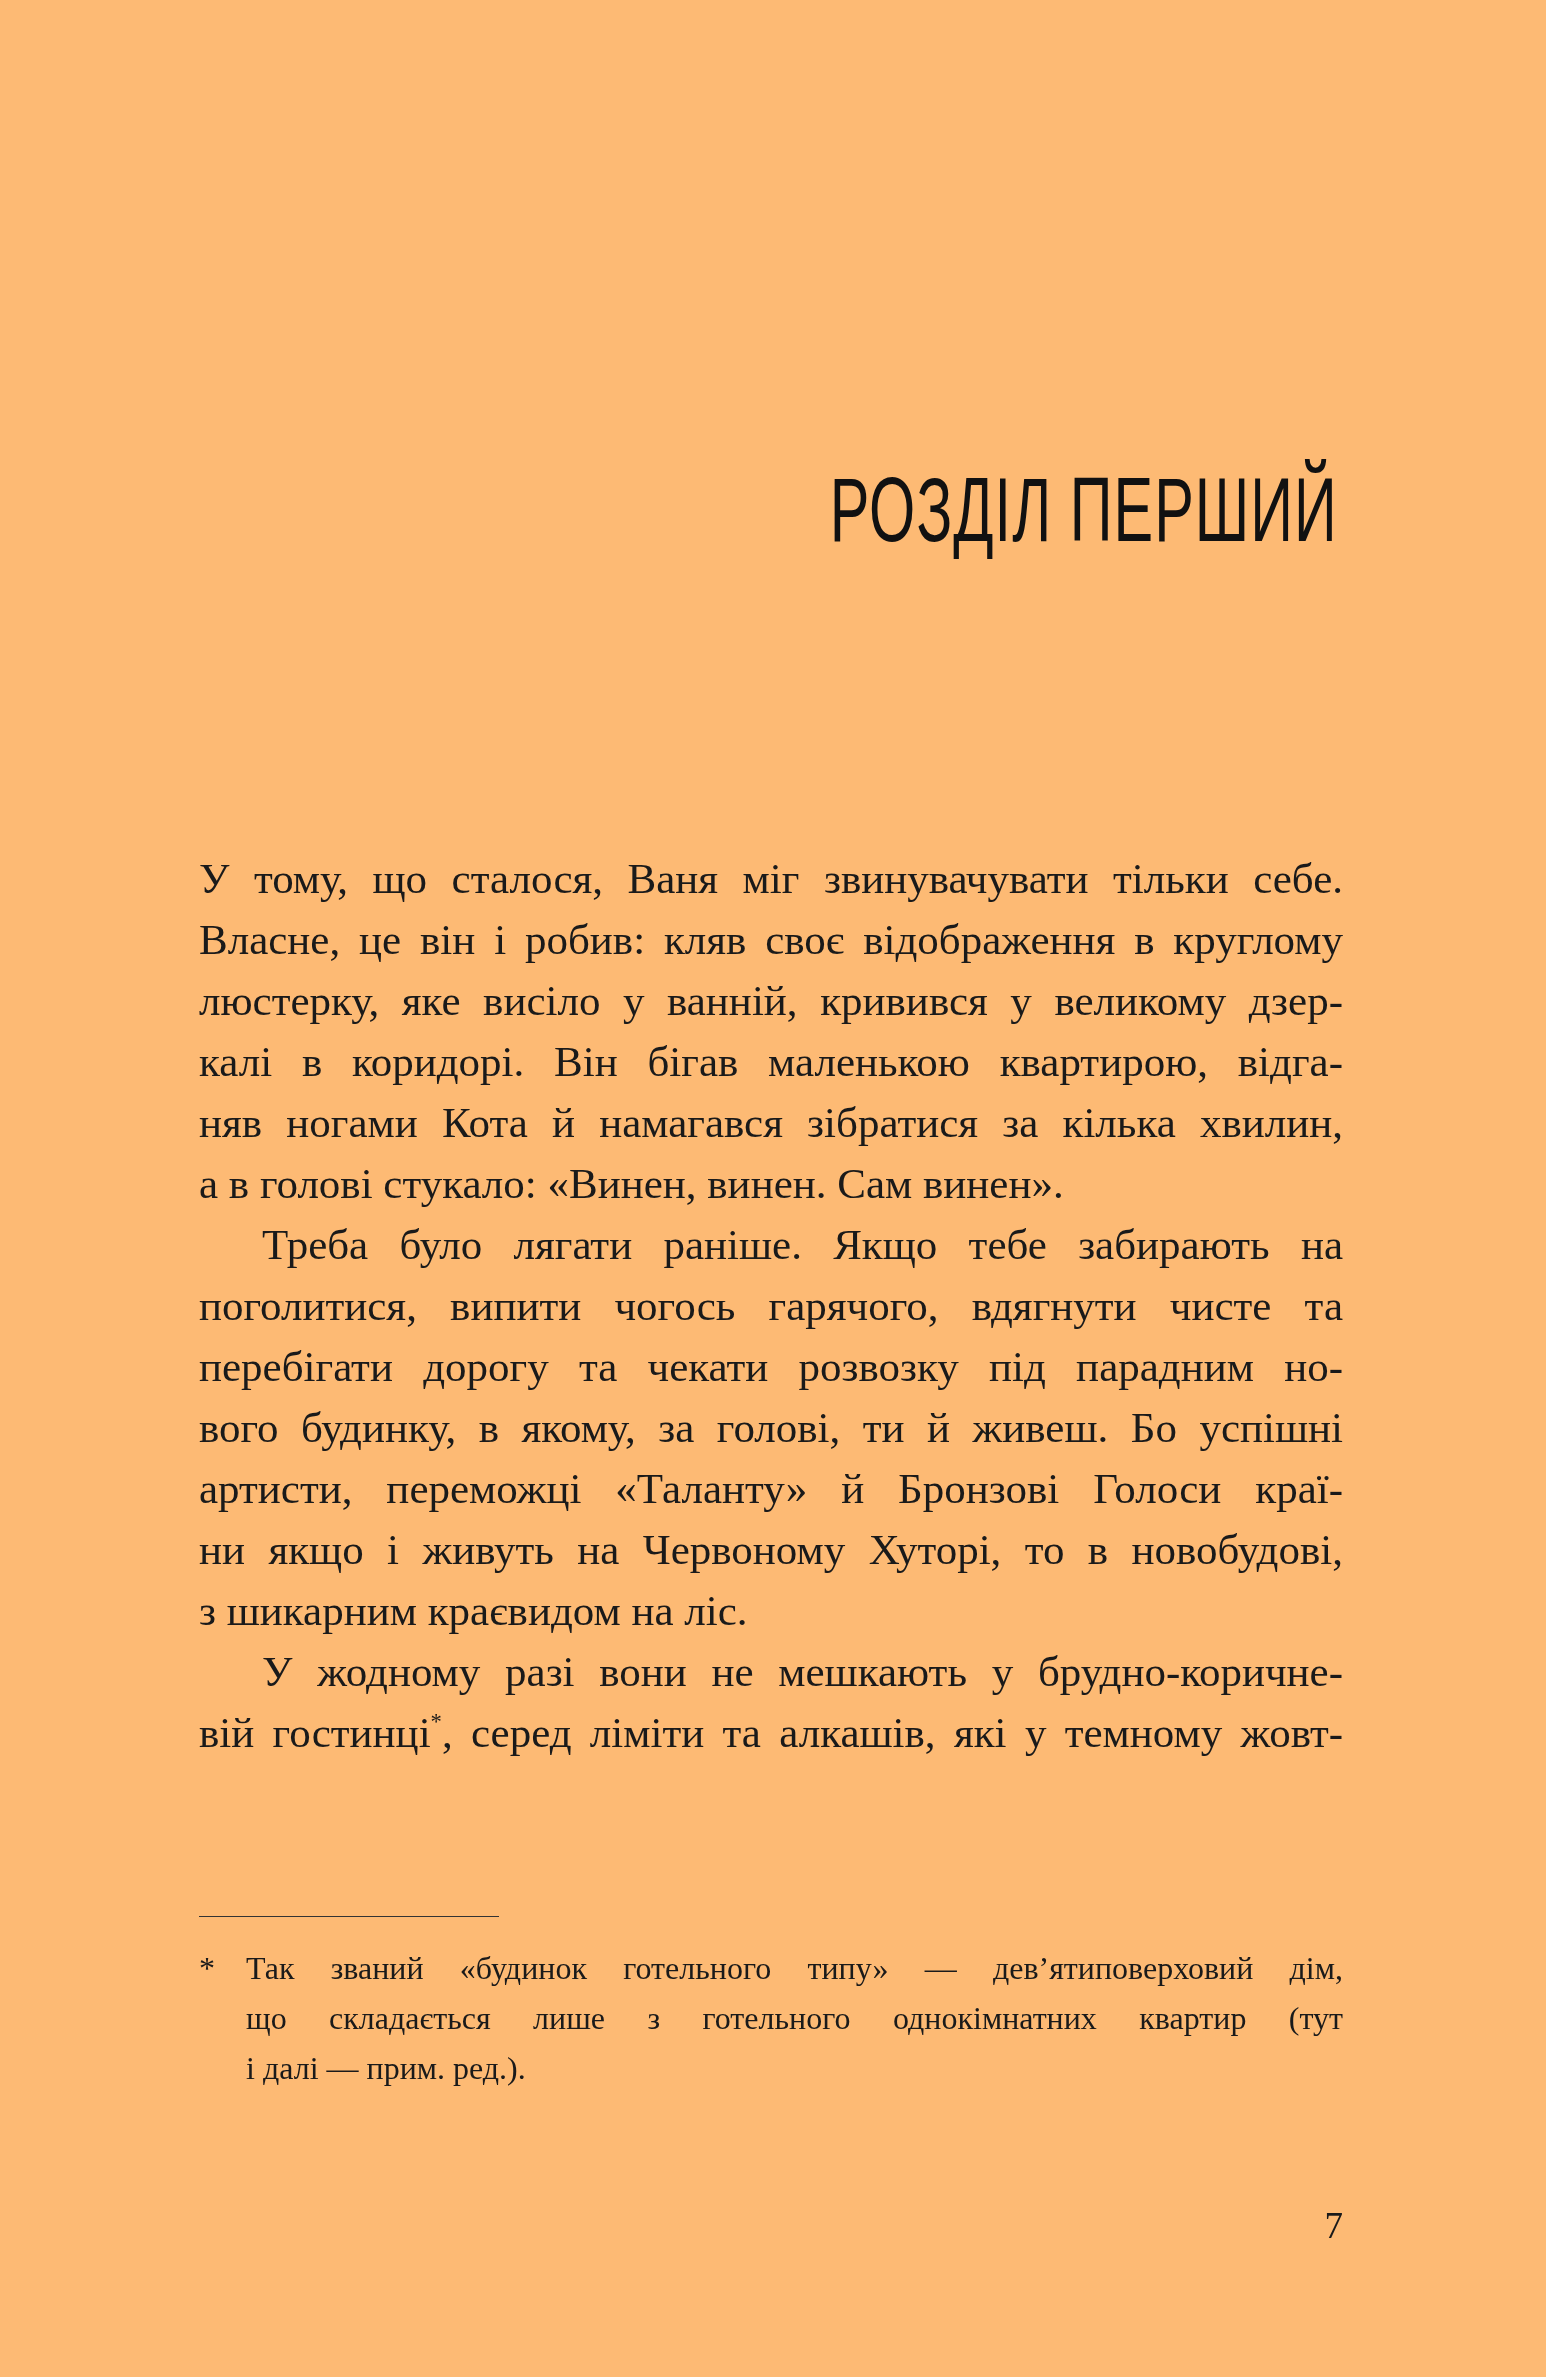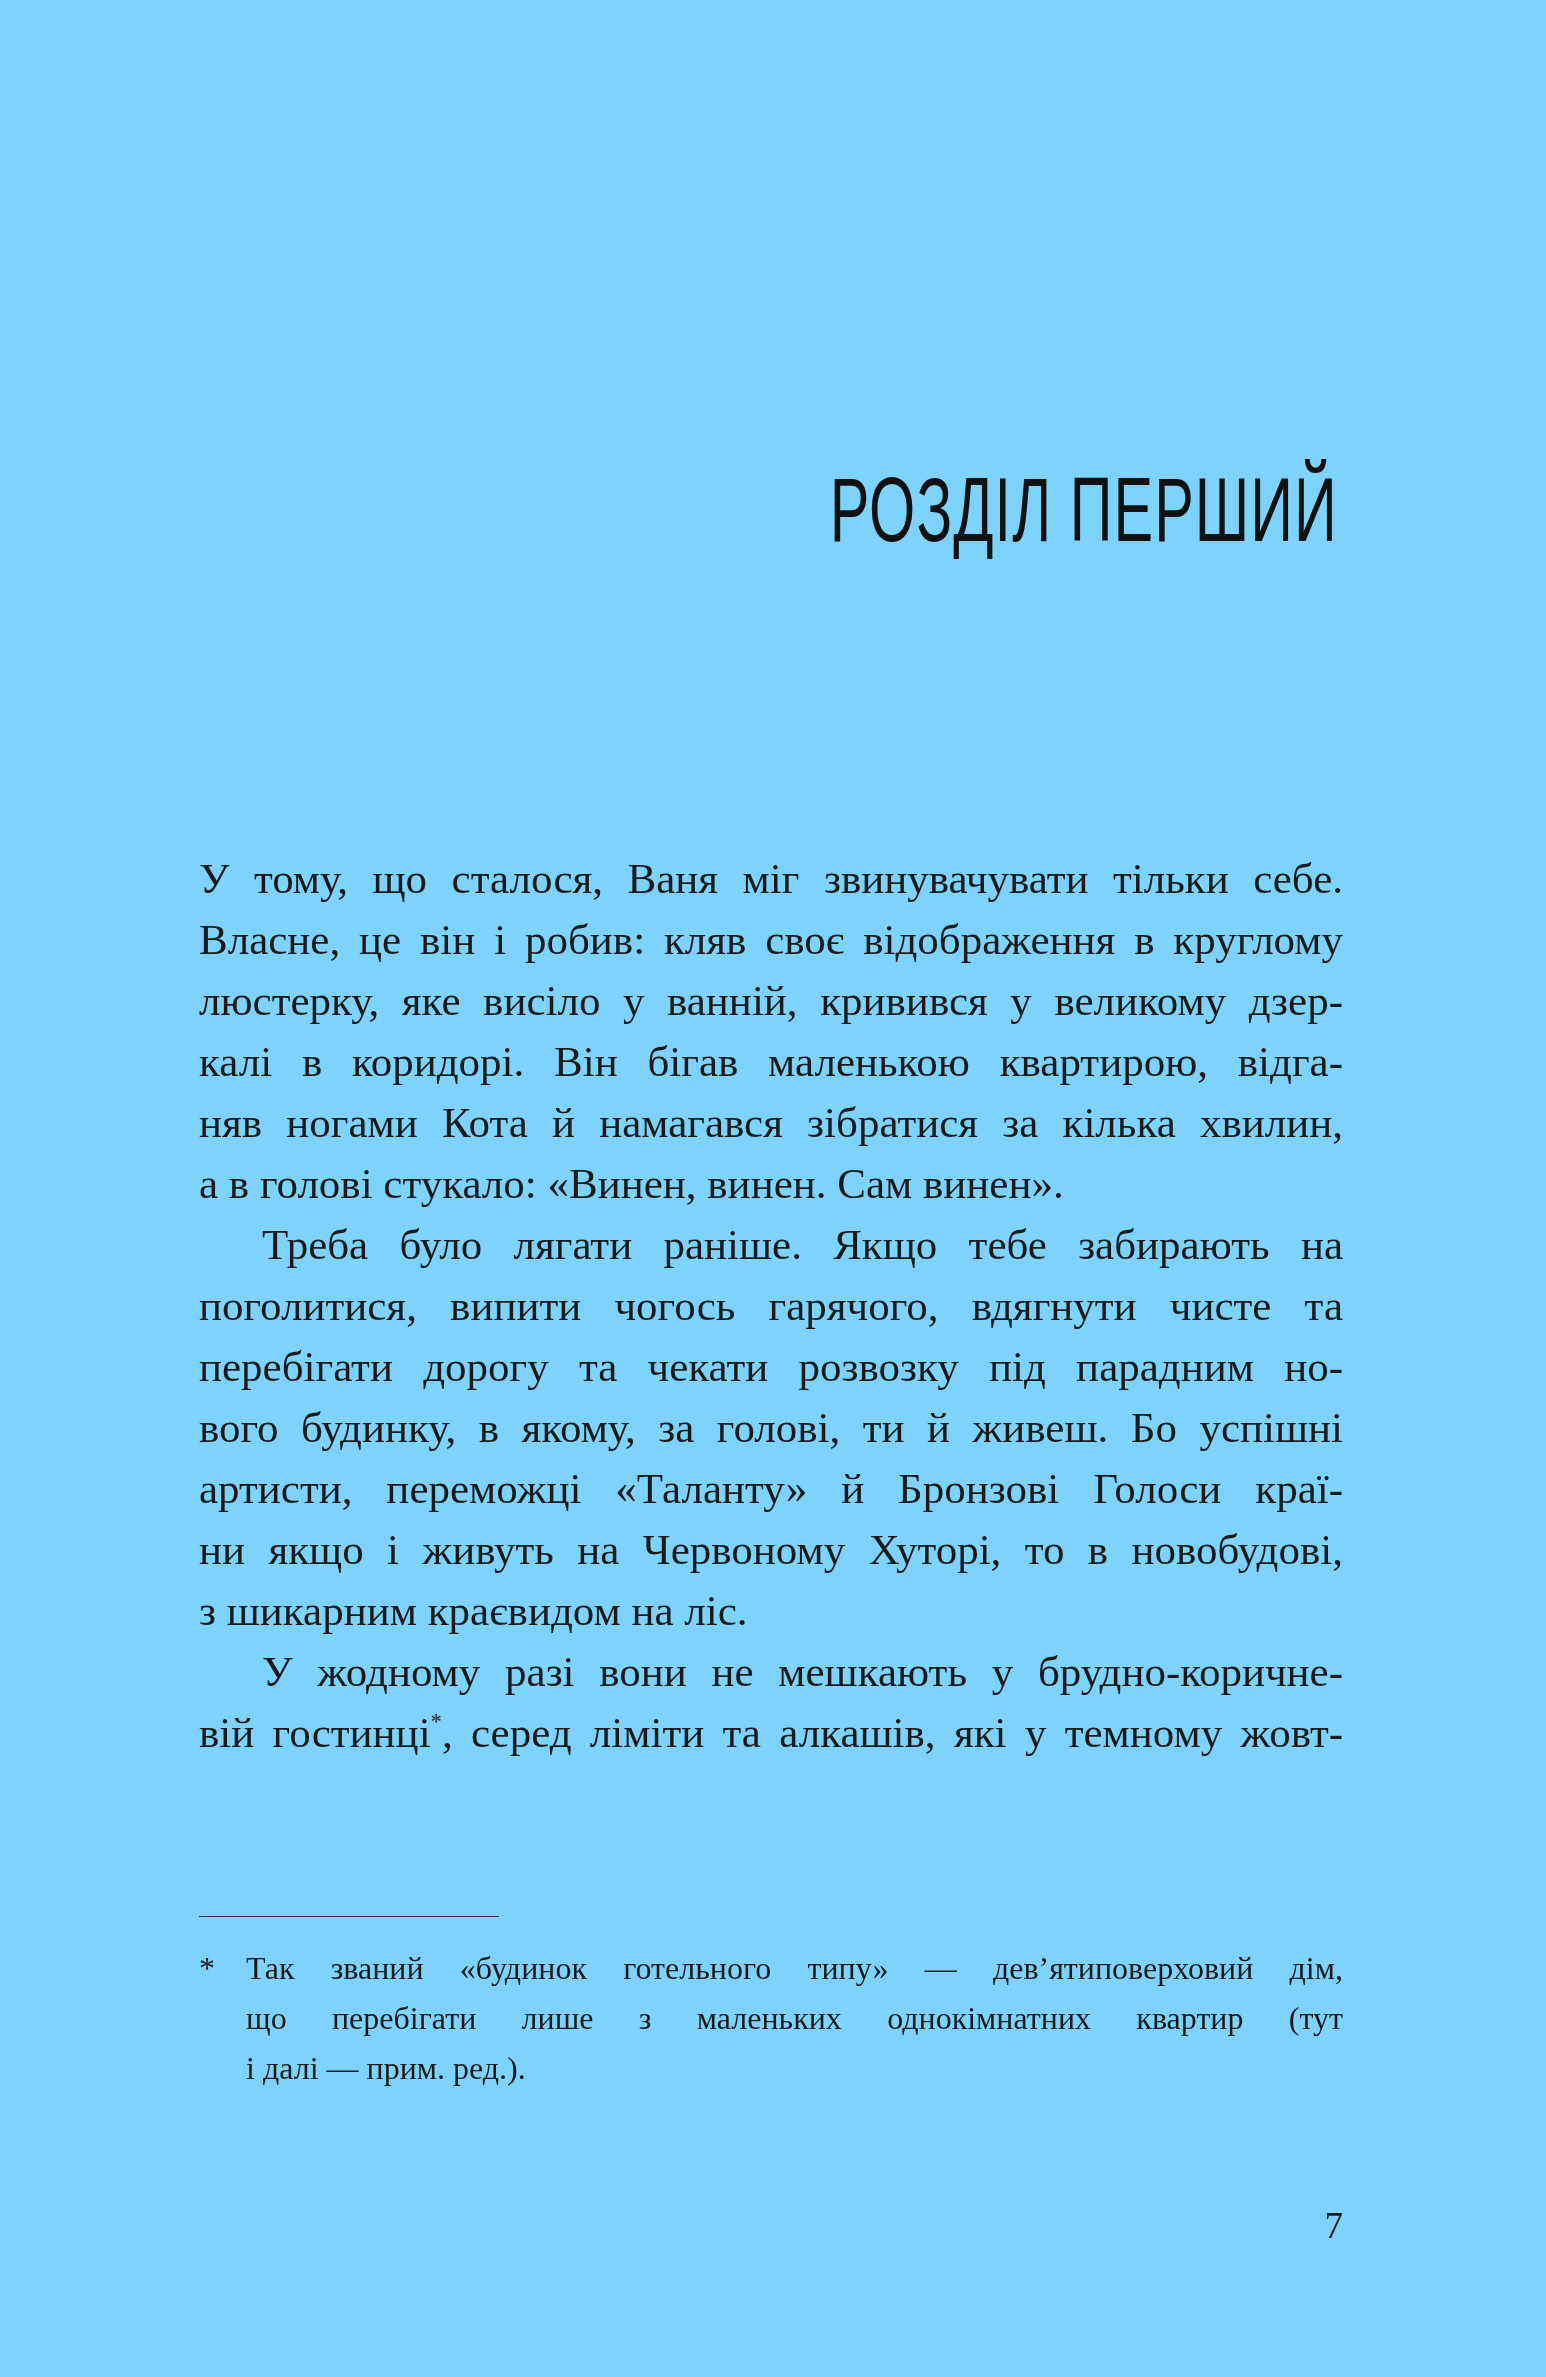--- a/index.html
+++ b/index.html
@@ -1,17 +1,17 @@
 <!DOCTYPE html>
 <html style="font-size:13px"><head>
 <meta charset="utf-8">
 <style>
   html, body { margin: 0; padding: 0; background: #ffffff; }
   body { width: 1547px; height: 2377px; position: relative; overflow: hidden; color: #1a1a1a; }
-  .page { position: absolute; left: 0; top: 0; width: 1547px; height: 2377px; background: #7dd3fc; }
+  .page { position: absolute; left: 0; top: 0; width: 1547px; height: 2377px; background: #fdba74; }
   .chapter-title {
     position: absolute; right: 209px; top: 465px;
     font-family: "Liberation Sans", sans-serif; font-size: 90px; line-height: 90px;
     font-weight: 400; color: #111111; white-space: nowrap;
     transform: scaleX(0.66); transform-origin: right top; letter-spacing: 1.6px;
   }
   .body-text {
     position: absolute; left: 199px; top: 848px; width: 1144px;
     font-family: "Liberation Serif", serif; font-size: 43px; line-height: 61px; color: #1a1a1a;
   }
@@ -58,21 +58,21 @@
     <span class="line indent">У жодному разі вони не мешкають у брудно-коричне-</span>
     <span class="line"><span>вій гостинці</span><sup class="fn-mark">*</sup><span>, серед ліміти та алкашів, які у темному жовт-</span></span>
   </div>
 
   <div class="rule"></div>
 
   <div class="footnote">
     <span class="fn-star">*</span>
     <div class="fn-body">
       <span class="fn-line">Так званий «будинок готельного типу» — дев’ятиповерховий дім,</span>
-      <span class="fn-line"><span>що перебігати лише з маленьких однокімнатних квартир (</span><span class="it">тут</span></span>
+      <span class="fn-line"><span>що складається лише з готельного однокімнатних квартир (</span><span class="it">тут</span></span>
       <span class="fn-line last"><span class="it">і далі — прим. ред.</span><span>).</span></span>
     </div>
   </div>
 
   <div class="page-number">7</div>
 
 </div>
 
 
 </body></html>

